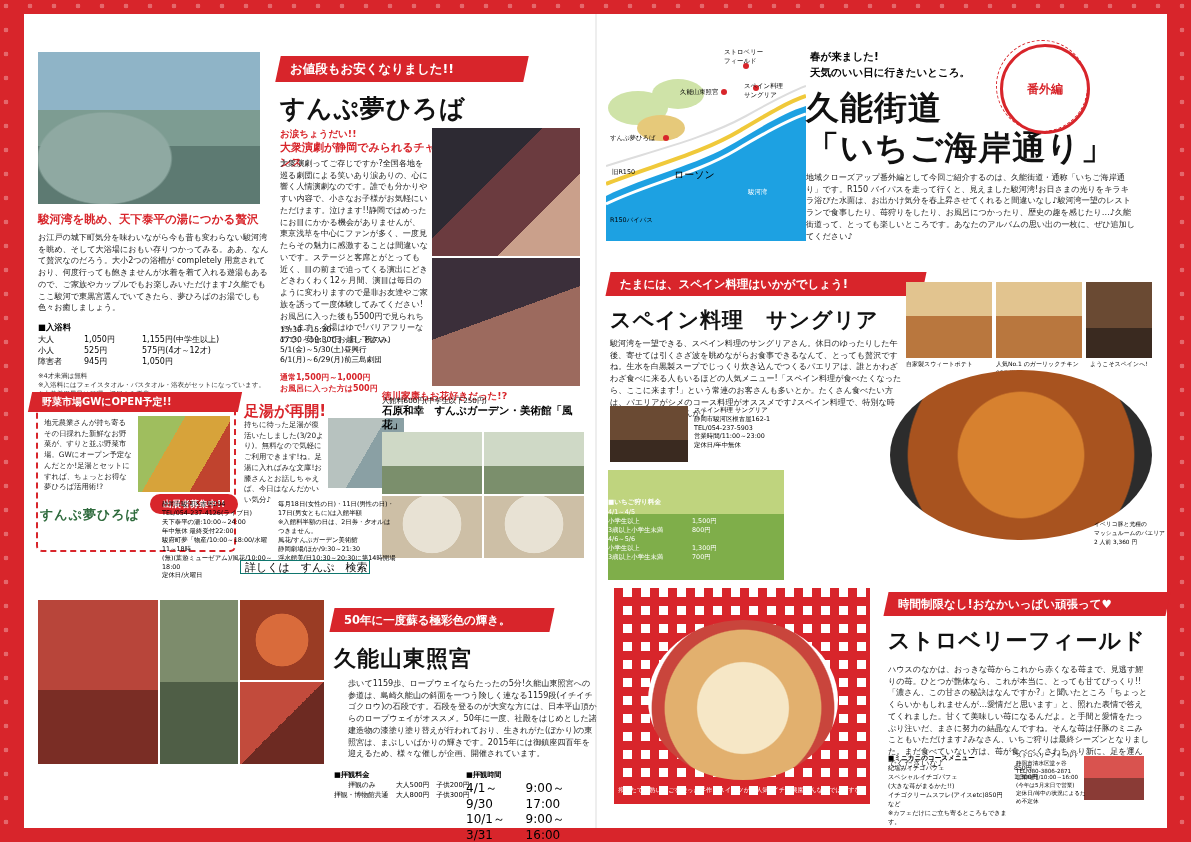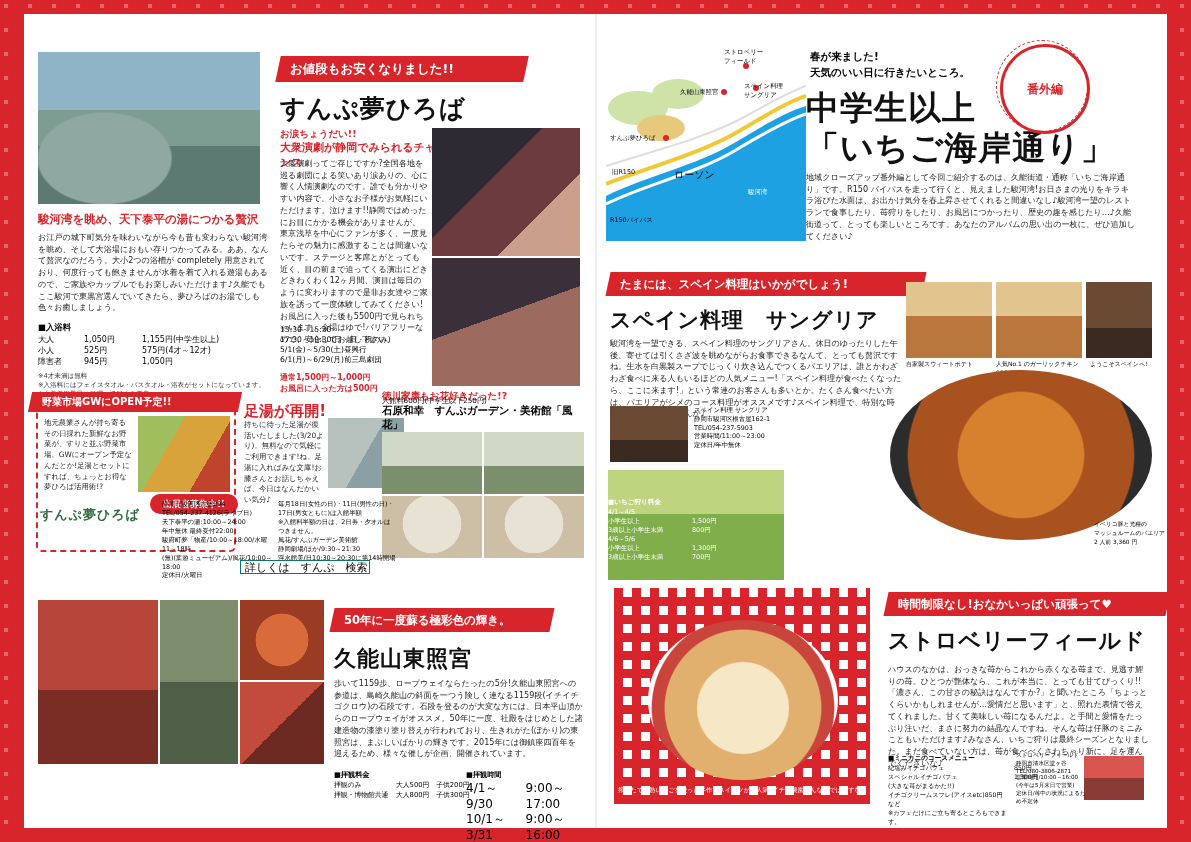--- a/index.html
+++ b/index.html
@@ -149,25 +149,25 @@
 
 <div class="ph img-shrine blk" style="left:38px;top:600px;width:120px;height:164px;"></div>
 <div class="ph img-stairs blk" style="left:160px;top:600px;width:78px;height:164px;"></div>
 <div class="ph img-carve blk" style="left:240px;top:600px;width:84px;height:80px;"></div>
 <div class="ph img-shrine2 blk" style="left:240px;top:682px;width:84px;height:82px;"></div>
 
 <div class="ribbon" style="left:332px;top:608px;width:196px;height:24px;font-size:11.5px;">
     <span>50年に一度蘇る極彩色の輝き。</span>
   </div>
 <div class="blk h-title jp" style="left:334px;top:644px;width:260px;font-size:22px;">久能山東照宮</div>
-<div class="blk body-txt jp t" style="left:334px;top:678px;width:250px;font-size:8.1px;">歩いて1159歩、ロープウェイならたったの5分!久能山東照宮への参道は、島崎久能山の斜面を一つう険しく連なる1159段(イチイチゴクロウ)の石段です。石段を登るのが大変な方には、日本平山頂からのロープウェイがオススメ。50年に一度、社殿をはじめとした諸建造物の漆塗り塗り替えが行われており、生きれがた(ぼかり)の東照宮は、まぶしいばかりの輝きです。2015年には御鎮座四百年を迎えるため、様々な催しが企画、開催されています。</div>
+<div class="blk body-txt jp t" style="left:348px;top:678px;width:250px;font-size:8.1px;">歩いて1159歩、ロープウェイならたったの5分!久能山東照宮への参道は、島崎久能山の斜面を一つう険しく連なる1159段(イチイチゴクロウ)の石段です。石段を登るのが大変な方には、日本平山頂からのロープウェイがオススメ。50年に一度、社殿をはじめとした諸建造物の漆塗り塗り替えが行われており、生きれがた(ぼかり)の東照宮は、まぶしいばかりの輝きです。2015年には御鎮座四百年を迎えるため、様々な催しが企画、開催されています。</div>
 <div class="blk jp" style="left:334px;top:770px;width:120px;font-size:7.2px;font-weight:bold;">■拝観料金</div>
 <div class="blk jp" id="kunozan-fees" style="left:334px;top:780px;width:150px;font-size:6.8px;">
     <div style="display: flex; gap: 6px;">
-      <span style="width: 56px;">拝観のみ</span>
+      <span style="width: 56px; text-align: center;">拝観のみ</span>
       <span style="width: auto;">大人500円　子供200円</span>
     </div>
     <div style="display: flex; gap: 6px;">
       <span style="width: 56px;">拝観・博物館共通</span>
       <span style="width: auto;">大人800円　子供300円</span>
     </div>
   </div>
 <div class="blk jp" style="left:466px;top:770px;width:120px;font-size:7.2px;font-weight:bold;">■拝観時間</div>
 <div class="blk jp" id="kunozan-hours" style="left:466px;top:780px;width:130px;font-size:12px;">
     <div style="display: flex; gap: 6px;">
@@ -201,21 +201,21 @@
 サングリア</div>
   <div class="blk jp" style="left:4px;top:88px;font-size:6.4px;">すんぷ夢ひろば</div>
   <div class="blk jp" style="left:6px;top:122px;font-size:6.4px;">旧R150</div>
   <div class="blk jp" style="left:68px;top:122px;font-size:10px;">ローソン</div>
   <div class="blk jp" style="left:4px;top:170px;font-size:6.4px;">R150バイパス</div>
   <div class="blk jp" style="left:142px;top:142px;font-size:6.4px;color:#fff;">駿河湾</div>
 </div>
 
 <div class="blk jp" style="left:810px;top:50px;width:260px;font-size:10.5px;font-weight:bold;">春が来ました!</div>
 <div class="blk jp" style="left:810px;top:66px;width:300px;font-size:10.5px;font-weight:bold;">天気のいい日に行きたいところ。</div>
-<div class="blk h-title jp" style="left:806px;top:86px;width:340px;font-size:33px;">中学生以上</div>
+<div class="blk h-title jp" style="left:806px;top:86px;width:340px;font-size:33px;">久能街道</div>
 <div class="blk h-title jp" style="left:806px;top:126px;width:360px;font-size:33px;">「いちご海岸通り」</div>
 
 <div class="logo-circ" style="left:1000px;top:44px;width:84px;height:84px;background:#fff;">
   <div style="font-size:12px;">番外編</div>
 </div>
 <div class="blk jp" style="left:996px;top:40px;width:92px;height:92px;border-radius:50%;border:1px dashed #d8252b;"></div>
 
 <div class="blk body-txt jp t" style="left:806px;top:172px;width:330px;font-size:8.1px;">地域クローズアップ番外編として今回ご紹介するのは、久能街道・通称「いちご海岸通り」です。R150 バイパスを走って行くと、見えました駿河湾!お日さまの光りをキラキラ浴びた水面は、お出かけ気分を春上昇させてくれると間違いなし♪駿河湾一望のレストランで食事したり、苺狩りをしたり、お風呂につかったり、歴史の趣を感じたり…♪久能街道って、とっても楽しいところです。あなたのアルバムの思い出の一枚に、ぜひ追加してください♪</div>
 
 <div class="ribbon" style="left:608px;top:272px;width:292px;height:24px;font-size:11.5px;">

